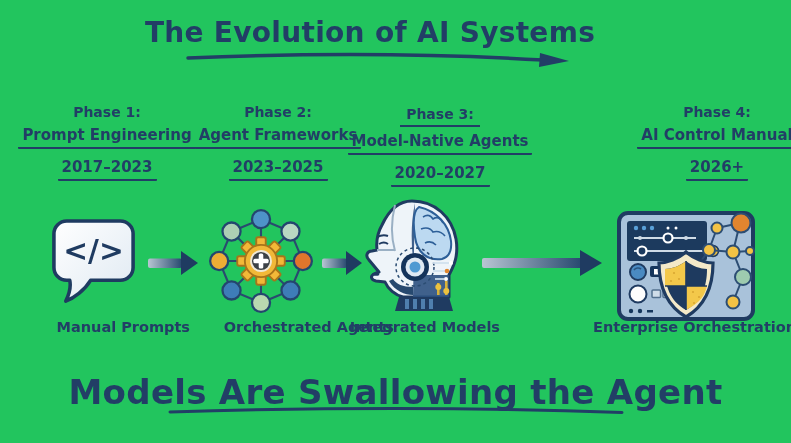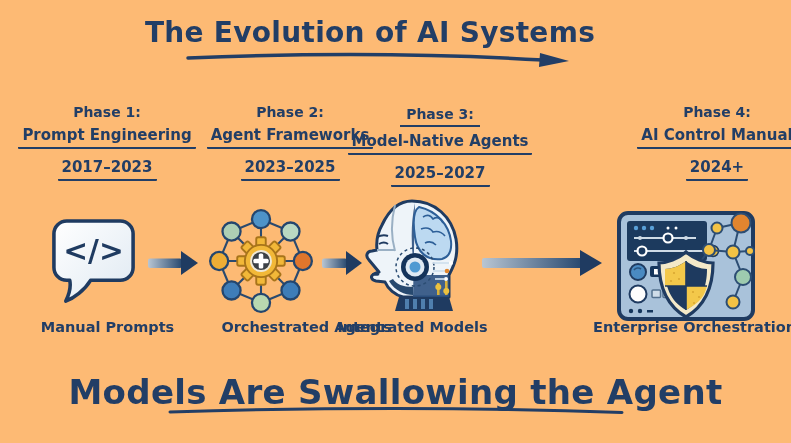--- a/index.html
+++ b/index.html
@@ -1,32 +1,32 @@
 <!DOCTYPE html>
 <html><head>
 <meta charset="utf-8">
 <style>
   :root{
     --ink:#223e66;
     --ink-dark:#1f3b61;
   }
   html,body{margin:0;padding:0;background:#ffffff;}
   body{font-family:"DejaVu Sans","Liberation Sans",sans-serif;color:var(--ink);}
-  .canvas{position:relative;width:791px;height:443px;background:#fdba74;overflow:hidden;}
+  .canvas{position:relative;width:791px;height:443px;background:#22c55e;overflow:hidden;}
   .abs{position:absolute;}
   .title{left:0;top:16px;width:740px;text-align:center;font-size:28px;font-weight:700;letter-spacing:.3px;}
   .title-arrow{left:185px;top:50px;}
   .phase-col{top:104px;width:190px;text-align:center;}
-  .p1{left:12px;} .p2{left:195px;} .p3{left:345px;} .p4{left:622px;}
+  .p1{left:12px;} .p2{left:183px;} .p3{left:345px;} .p4{left:622px;}
   .phase-heading{font-size:14px;font-weight:700;margin:0 0 6px 0;}
   .phase-heading.u-head{display:inline-block;border-bottom:2.5px solid var(--ink);padding:0 6px 3px 6px;margin-bottom:3px;}
   .phase-name{font-size:15px;font-weight:700;margin:2px 0 0 0;}
   .phase-years{font-size:15px;font-weight:700;margin:9px 0 0 0;}
   .u{display:inline-block;border-bottom:2.5px solid var(--ink);padding:0 4px 3px 4px;border-radius:1px;}
-  .icon-label{top:319px;font-size:14.5px;font-weight:700;text-align:center;white-space:nowrap;}
+  .icon-label{top:319px;font-size:14.5px;font-weight:700;text-align:right;white-space:nowrap;}
   .l1{left:25px;width:165px;} .l2{left:180px;width:175px;margin-left:39px;} .l3{left:325px;width:175px;} .l4{left:593px;width:190px;}
   .tagline{left:0;top:372px;width:791px;text-align:center;font-size:34px;font-weight:700;letter-spacing:.3px;}
   .tagline-underline{left:166px;top:406px;}
   svg{display:block;}
   .svgtext{font-family:"DejaVu Sans","Liberation Sans",sans-serif;font-weight:700;}
 </style>
 </head>
 <body>
 
 <div class="canvas">
@@ -43,26 +43,26 @@
     <div class="phase-years"><span class="u">2017–2023</span></div>
   </div>
   <div class="abs phase-col p2">
     <div class="phase-heading">Phase 2:</div>
     <div class="phase-name"><span class="u">Agent Frameworks</span></div>
     <div class="phase-years"><span class="u">2023–2025</span></div>
   </div>
   <div class="abs phase-col p3">
     <div><span class="phase-heading u-head">Phase 3:</span></div>
     <div class="phase-name"><span class="u">Model-Native Agents</span></div>
-    <div class="phase-years"><span class="u">2025–2027</span></div>
+    <div class="phase-years"><span class="u">2020–2027</span></div>
   </div>
   <div class="abs phase-col p4">
     <div class="phase-heading">Phase 4:</div>
     <div class="phase-name"><span class="u">AI Control Manual</span></div>
-    <div class="phase-years"><span class="u">2024+</span></div>
+    <div class="phase-years"><span class="u">2026+</span></div>
   </div>
 
   <svg class="abs" style="left:47px;top:213px;" width="95" height="95" viewBox="0 0 96 96">
     <defs>
       <linearGradient id="bubbleGrad" x1="0" y1="0" x2="1" y2="1">
         <stop offset="0" stop-color="#ffffff"></stop>
           <stop offset="1" stop-color="#dfe9f2"></stop>
       </linearGradient>
     </defs>
     <path d="M20 8 H74 A13 13 0 0 1 87 21 V55 A13 13 0 0 1 74 68 H44

